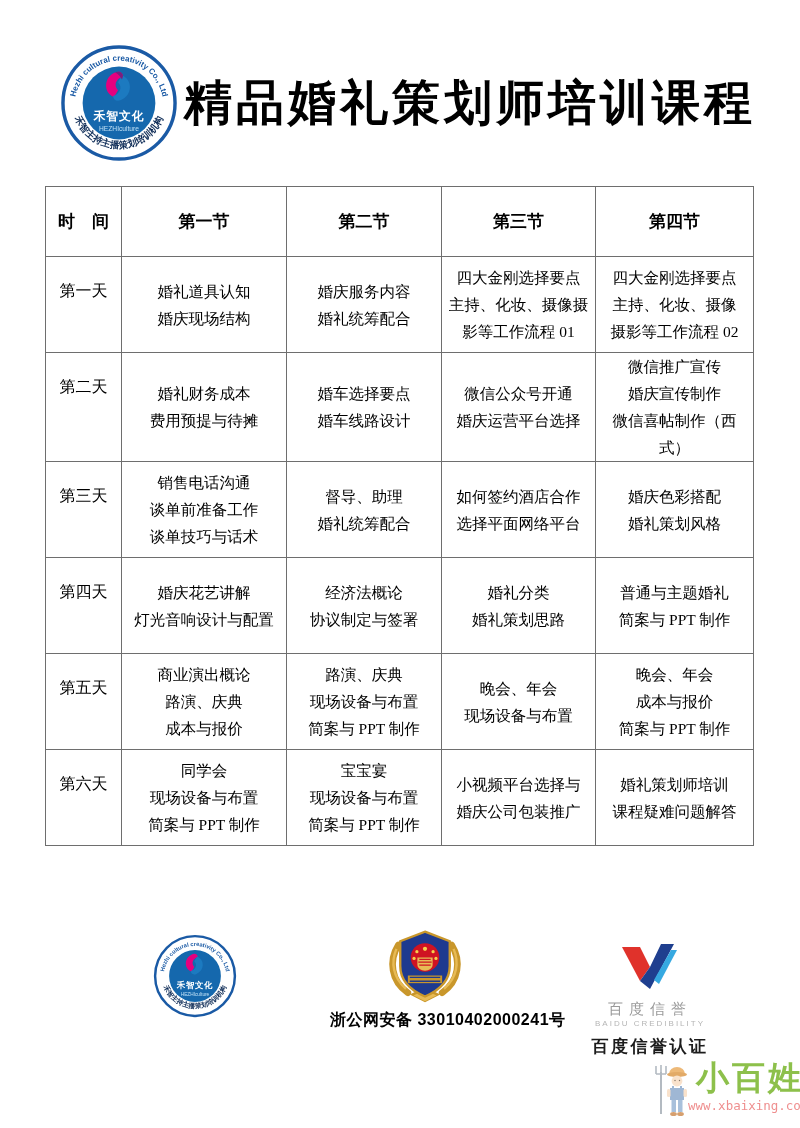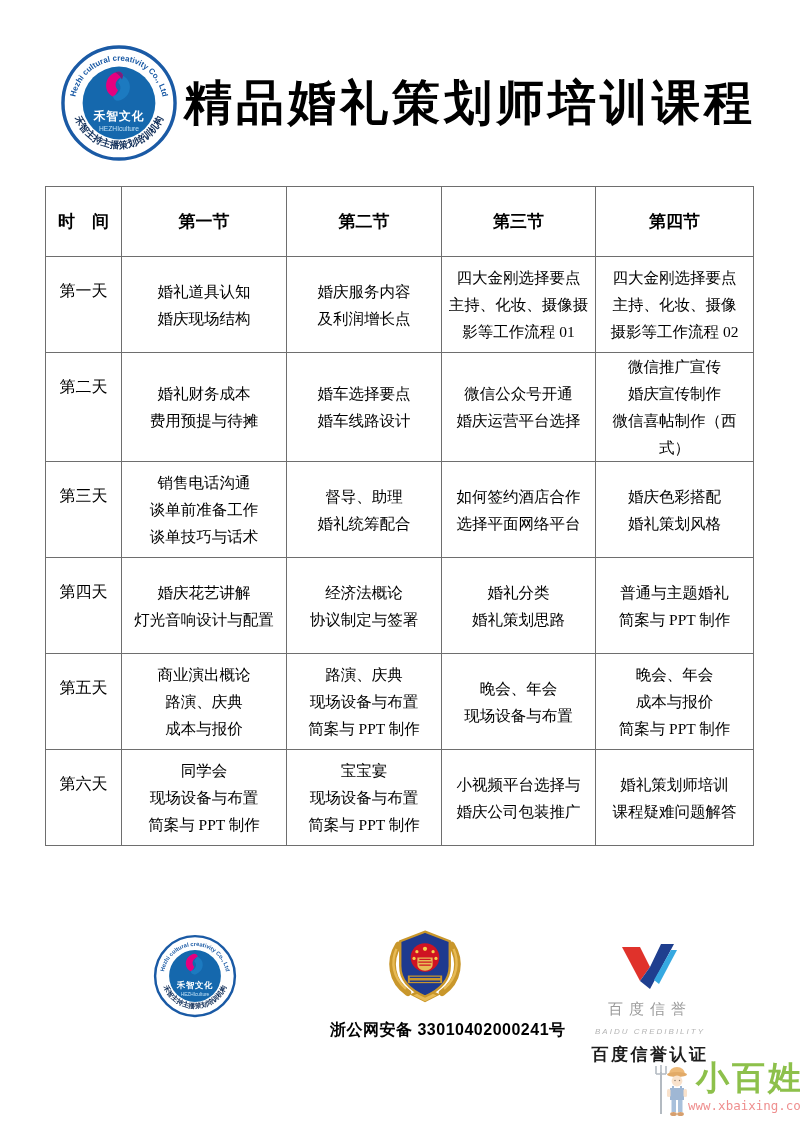--- a/index.html
+++ b/index.html
@@ -28,23 +28,23 @@
   .course-table th{font-size:17px;font-weight:bold;}
   .course-table tbody tr{height:96px;}
   td.day-cell{font-size:16px;vertical-align:top;padding-top:24px;}
   td.content-cell{font-size:15.5px;line-height:27px;vertical-align:middle;}
   
   .footer-block{position:absolute;text-align:center;font-family:"Liberation Sans","DejaVu Sans",sans-serif;}
   .footer-left{left:58px;top:934px;width:274px;}
   .footer-center{left:330px;top:926px;width:190px;}
   .footer-right{left:570px;top:942px;width:160px;}
   .icp-text{font-size:16px;color:#111;margin-top:6px;white-space:nowrap;}
-  .police-text{font-size:16px;font-weight:bold;color:#000;margin-top:10px;white-space:nowrap;letter-spacing:0.5px;}
+  .police-text{font-size:16px;font-weight:bold;color:#000;white-space:nowrap;letter-spacing:0.5px;}
   .baidu-cn{font-size:15px;color:#9a9a9a;letter-spacing:6px;margin-top:4px;}
-  .baidu-en{font-size:8px;color:#b5b5b5;letter-spacing:2px;margin-top:8px;font-style:italic;}
+  .baidu-en{font-size:8px;color:#b5b5b5;letter-spacing:2px;margin-top:0;}
   .baidu-cert{font-size:17px;color:#1c1c1c;font-weight:600;letter-spacing:2.5px;margin-top:7px;}
   
   .watermark{position:absolute;left:654px;top:1056px;width:144px;height:66px;text-align:right;}
   .wm-farmer{position:absolute;left:0;top:6px;}
   .wm-name{
     position:absolute;left:42px;top:0;font-size:33px;font-weight:bold;
     color:#8dc04b;letter-spacing:3px;white-space:nowrap;
     font-family:"Liberation Sans","DejaVu Sans",sans-serif;
   }
   .wm-url{
@@ -96,21 +96,21 @@
         <th>第三节</th>
         <th>第四节</th>
       </tr>
   </thead>
   <tbody>
       <tr>
         <td class="day-cell">第一天</td>
         <td class="content-cell">婚礼道具认知
 婚庆现场结构</td>
         <td class="content-cell">婚庆服务内容
-及利润增长点</td>
+婚礼统筹配合</td>
         <td class="content-cell">四大金刚选择要点
 主持、化妆、摄像摄
 影等工作流程 01</td>
         <td class="content-cell">四大金刚选择要点
 主持、化妆、摄像
 摄影等工作流程 02</td>
       </tr>
       <tr>
         <td class="day-cell">第二天</td>
         <td class="content-cell">婚礼财务成本

